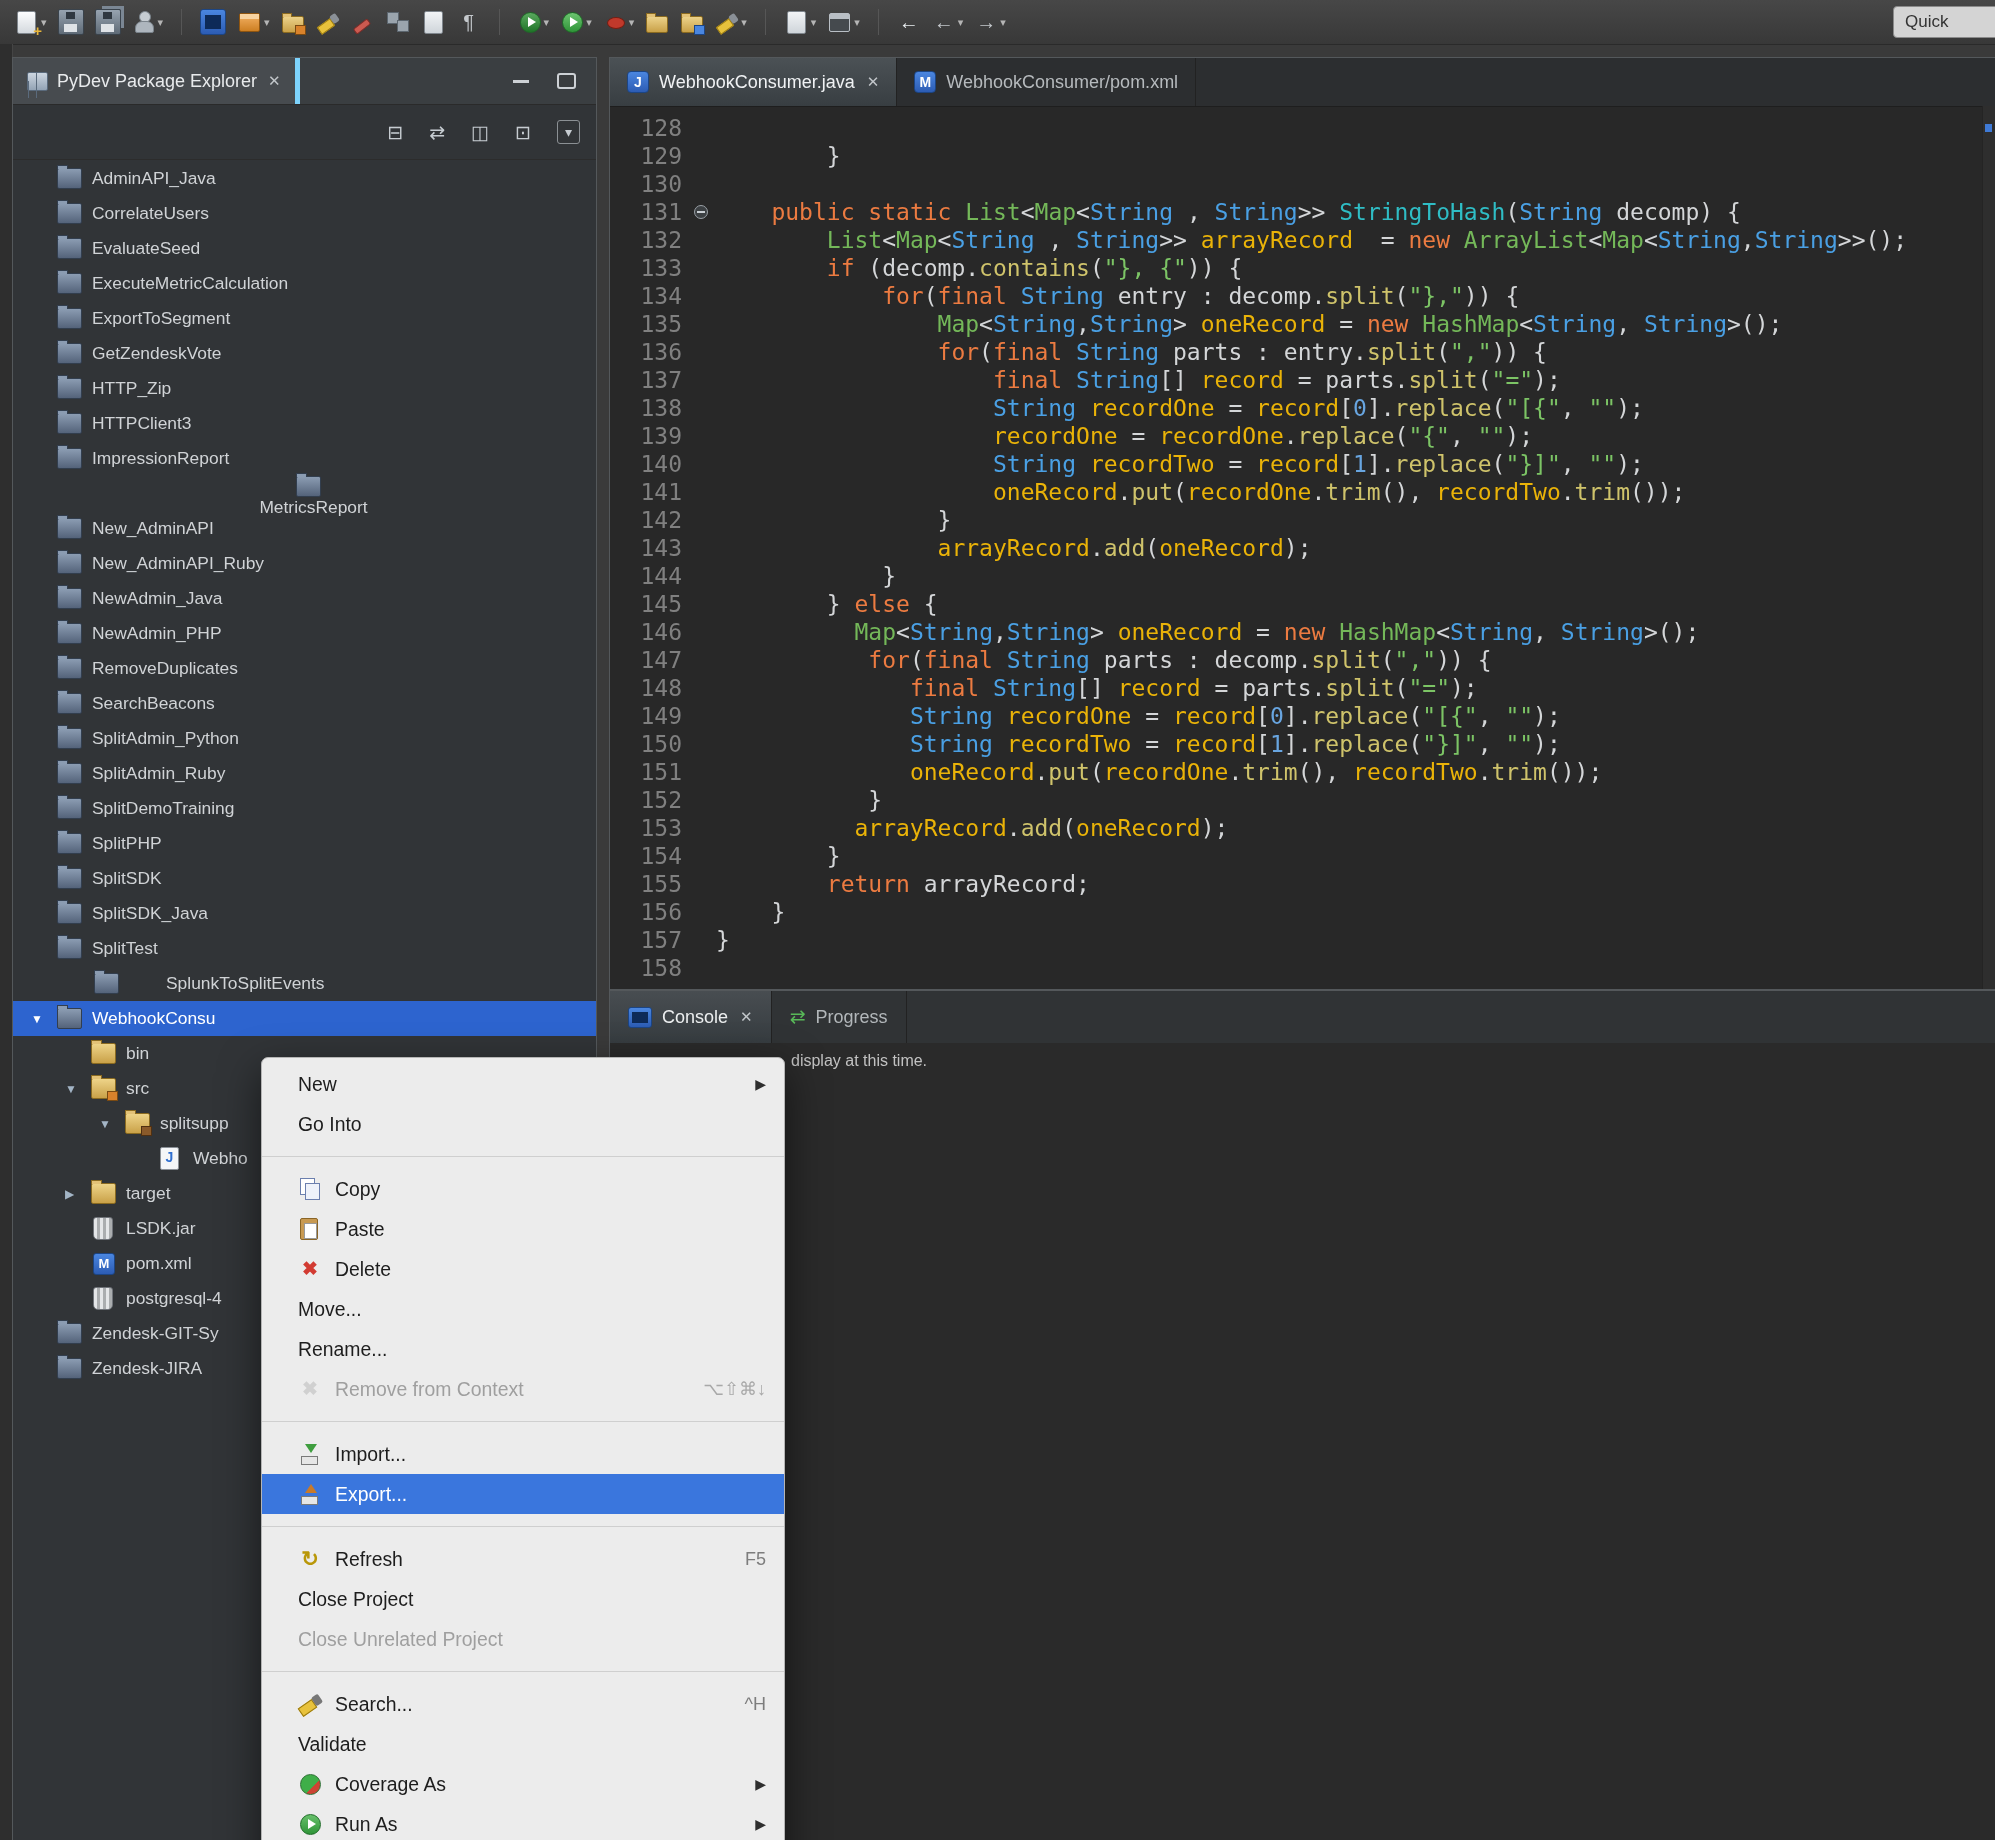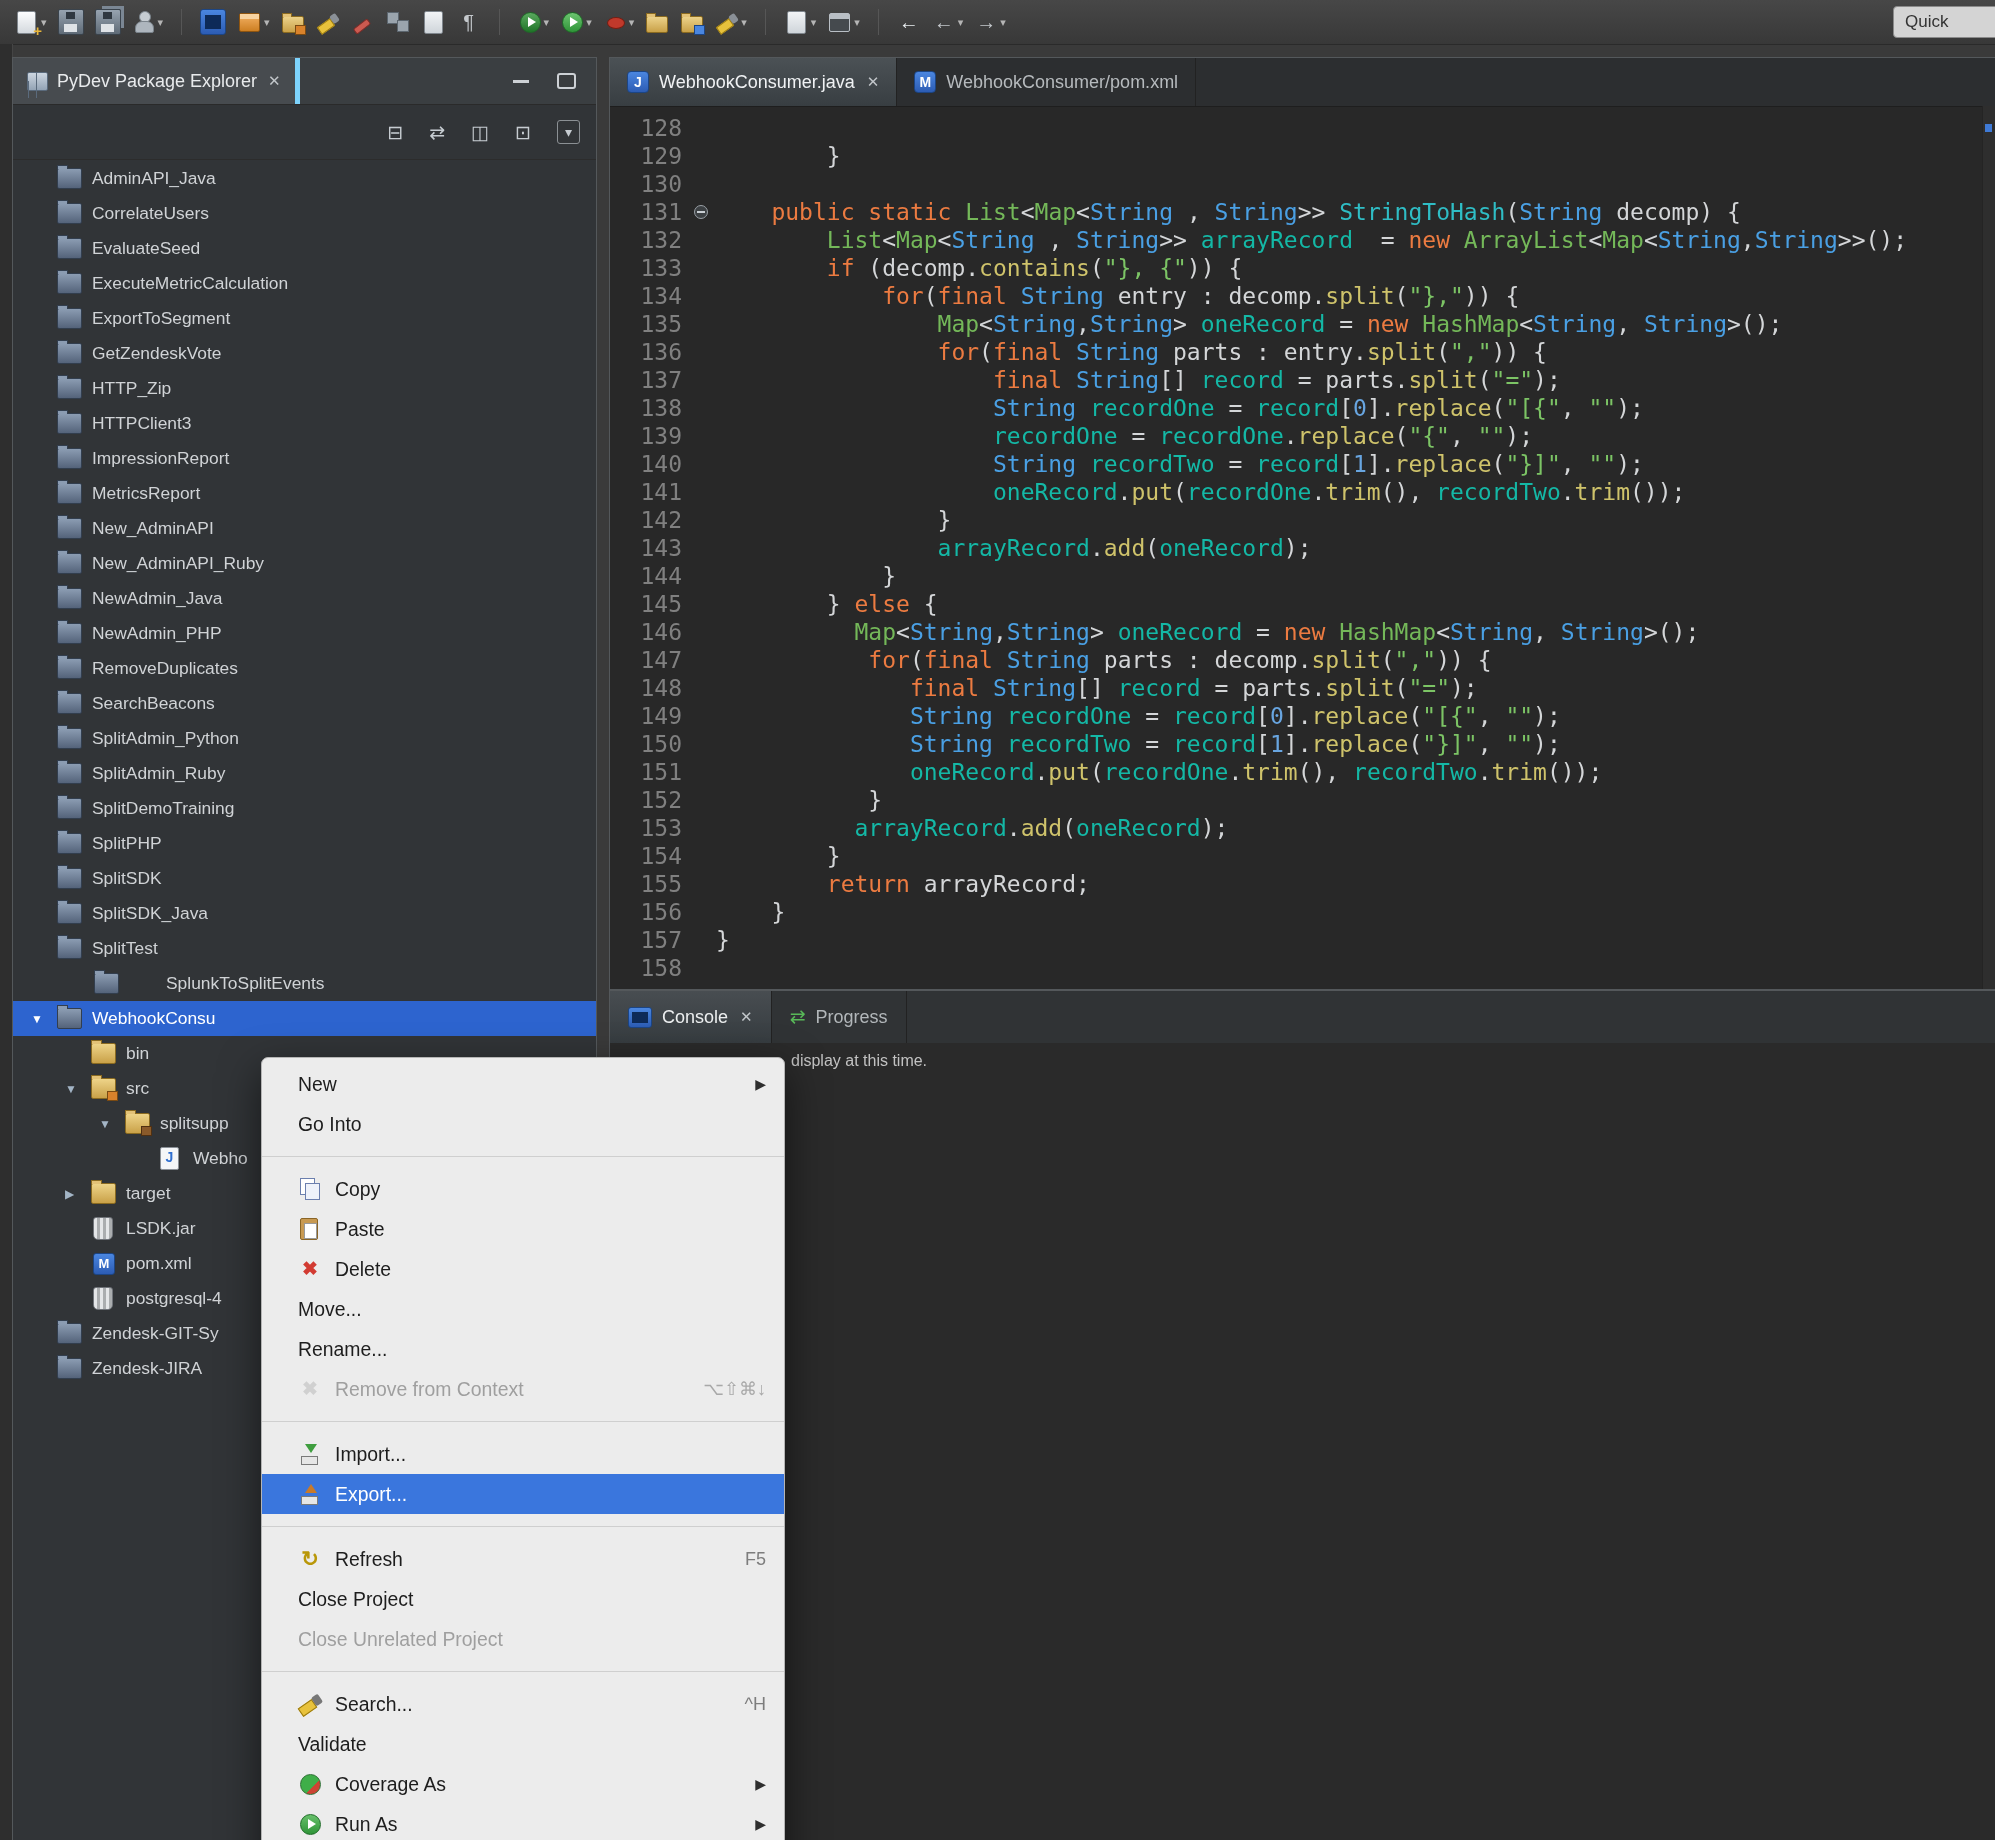--- a/index.html
+++ b/index.html
@@ -92,21 +92,21 @@
     color:#fff;font-weight:bold;font-size:14px;display:flex;align-items:center;justify-content:center;box-sizing:border-box;}
   .code-area{position:absolute;left:0;right:12px;top:48px;bottom:0;overflow:hidden;
     font-family:"DejaVu Sans Mono",monospace;font-size:23px;line-height:28px;padding-top:8px;}
   .code-line{display:flex;height:28px;}
   .gutter{width:72px;flex:none;text-align:right;color:#808080;padding-right:8px;}
   .fold-col{width:26px;flex:none;position:relative;}
   .fold-minus{position:absolute;left:4px;top:7px;width:14px;height:14px;border-radius:50%;background:#3c4043;border:1px solid #9aa0a6;box-sizing:border-box;}
   .fold-minus::after{content:"";position:absolute;left:2px;right:2px;top:5px;height:2px;background:#c9ced3;}
   .code-text{white-space:pre;}
   .tok-p{color:#d4d6d8}.tok-k{color:#ec7b41}.tok-t{color:#74b859}.tok-s{color:#4aa0e4}
-  .tok-f{color:#2fbdc5}.tok-v{color:#14b8a6}.tok-m{color:#cfc36b}.tok-g{color:#7cc465}.tok-n{color:#68a5e0}
+  .tok-f{color:#2fbdc5}.tok-v{color:#eab308}.tok-m{color:#cfc36b}.tok-g{color:#7cc465}.tok-n{color:#68a5e0}
   .overview-ruler{position:absolute;right:0;top:48px;bottom:0;width:12px;background:#2e2e2e;border-left:1px solid #242424;}
   .ov-mark{position:absolute;left:2px;top:18px;width:7px;height:8px;background:#3f7ad6;}
 
   
   .console{position:absolute;left:609px;top:990px;width:1387px;bottom:0;background:#2a2a2a;border:1px solid #54585b;box-sizing:border-box;}
   .console-tabs{height:52px;background:#303335;border-bottom:1px solid #1f1f1f;display:flex;align-items:stretch;}
   .co-tab{display:flex;align-items:center;gap:10px;padding:0 18px;font-size:18px;color:#b2b7ba;border-right:1px solid #222;}
   .co-tab.active{background:linear-gradient(#484d51,#363c40);color:#eceeef;}
   .ci{position:relative;flex:none;}
   .ci-console{width:22px;height:19px;background:linear-gradient(#4a86e0,#2c5cb4);border:1px solid #1c4584;border-radius:3px;}
@@ -302,21 +302,21 @@
         <div class="tree-row" style="padding-left: 18px;">
           <span class="twisty"></span>
           <span class="tico tico-project"></span>
           <span class="tree-label">HTTPClient3</span>
         </div>
         <div class="tree-row" style="padding-left: 18px;">
           <span class="twisty"></span>
           <span class="tico tico-project"></span>
           <span class="tree-label">ImpressionReport</span>
         </div>
-        <div class="tree-row" style="padding-left: 18px;">
+        <div class="tree-row" style="padding-left: 18px; flex-direction: column;">
           <span class="twisty"></span>
           <span class="tico tico-project"></span>
           <span class="tree-label">MetricsReport</span>
         </div>
         <div class="tree-row" style="padding-left: 18px;">
           <span class="twisty"></span>
           <span class="tico tico-project"></span>
           <span class="tree-label">New_AdminAPI</span>
         </div>
         <div class="tree-row" style="padding-left: 18px;">

